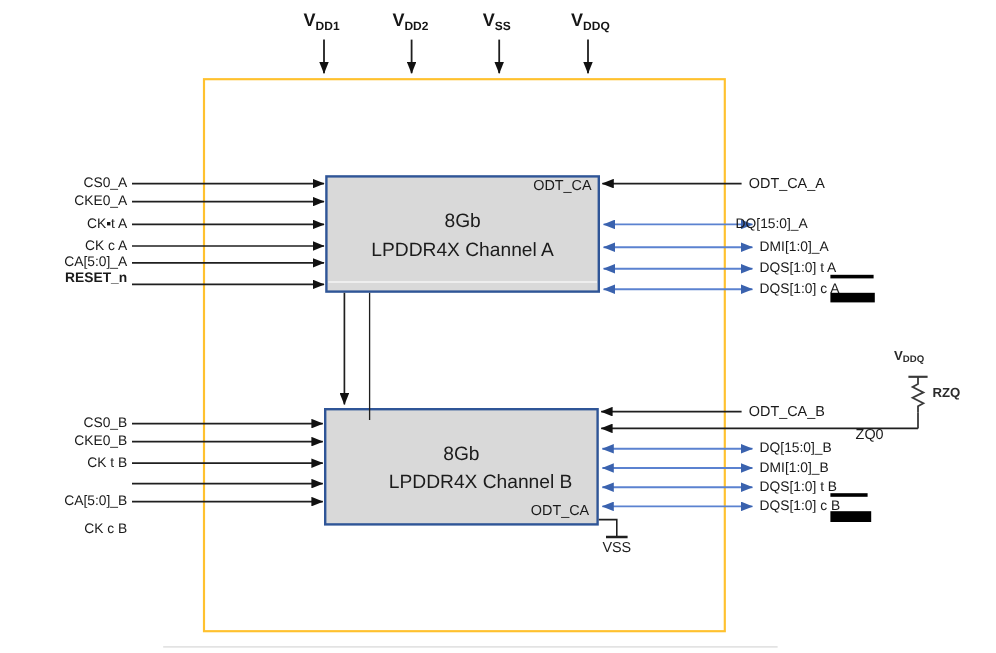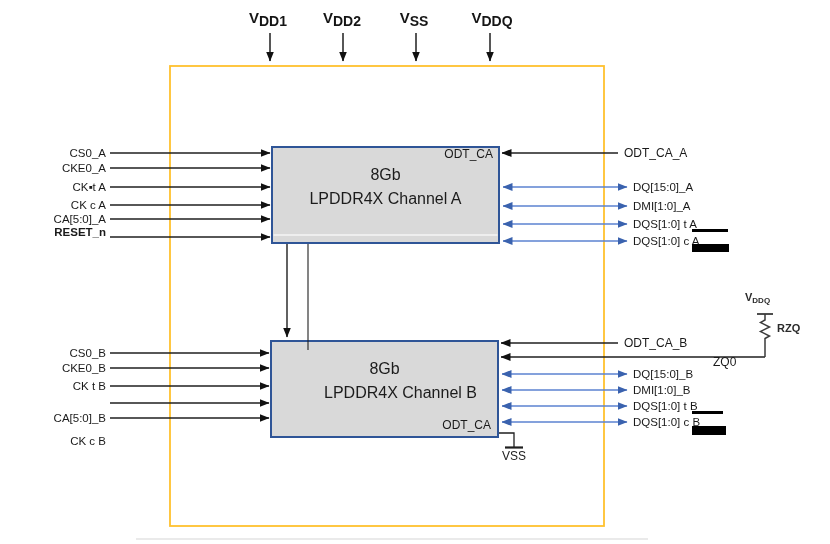--- a/index.html
+++ b/index.html
@@ -4,23 +4,23 @@
 <style>
   html,body{margin:0;padding:0;background:#ffffff;}
   .canvas{
     position:relative;width:830px;height:544px;background:#ffffff;overflow:hidden;
     font-family:"Liberation Sans","DejaVu Sans",sans-serif;color:#1a1a1a;
   }
   .canvas svg{position:absolute;left:0;top:0;}
   .lbl{position:absolute;font-size:11.5px;line-height:14px;white-space:nowrap;color:#1a1a1a;}
   .lbl-right{text-align:right;width:90px;left:16px;}
   .pwr{position:absolute;width:64px;text-align:center;font-weight:bold;font-size:15px;line-height:18px;color:#151515;}
-  .pwr sub,.vsub{font-size:14px;font-weight:bold;vertical-align:-3px;letter-spacing:0;}
+  .pwr sub,.vsub{font-size:10px;font-weight:bold;vertical-align:-3px;letter-spacing:0;}
   .blk-odt{position:absolute;font-size:12px;line-height:13px;text-align:right;color:#1a1a1a;}
-  .blk-title{position:absolute;width:227px;text-align:center;font-size:16px;line-height:20px;color:#1c1c1c;}
+  .blk-title{position:absolute;width:227px;text-align:center;font-size:16px;line-height:20px;color:#1c1c1c;margin-top:10px;}
   .bar{position:absolute;background:#000;}
   .rlabel{position:absolute;font-size:11px;font-weight:bold;color:#2b2b2b;line-height:12px;}
   .rlabel .vsub{font-size:8px;vertical-align:-2px;}
   .gnd{position:absolute;width:34px;text-align:center;font-size:12px;line-height:13px;color:#222;}
   .zq{position:absolute;font-size:12px;line-height:13px;color:#1a1a1a;margin-top:15px;}
 </style>
 </head>
 <body>
 
 <div class="canvas">
@@ -123,21 +123,21 @@
   <div class="lbl lbl-right" style="top:212px;">CA[5:0]_A</div>
   <div class="lbl lbl-right" style="top:225px;font-weight:bold;">RESET_n</div>
 
   <div class="lbl lbl-right" style="top:346px;">CS0_B</div>
   <div class="lbl lbl-right" style="top:361px;">CKE0_B</div>
   <div class="lbl lbl-right" style="top:379px;">CK t B</div>
   <div class="lbl lbl-right" style="top:396px;margin-top:38px;">CK c B</div>
   <div class="lbl lbl-right" style="top:411px;">CA[5:0]_B</div>
 
   <div class="lbl" style="left:624px;top:146px;font-size:12px;">ODT_CA_A</div>
-  <div class="lbl" style="left:633px;top:180px;">DQ[15:0]_A</div>
+  <div class="lbl" style="left:613px;top:180px;">DQ[15:0]_A</div>
   <div class="lbl" style="left:633px;top:199px;">DMI[1:0]_A</div>
   <div class="lbl" style="left:633px;top:217px;">DQS[1:0] t A</div>
   <div class="lbl" style="left:633px;top:234px;">DQS[1:0] c A</div>
   <div class="bar" style="left:692px;top:229px;width:36px;height:3px;"></div>
   <div class="bar" style="left:692px;top:244px;width:37px;height:8px;"></div>
 
   <div class="lbl" style="left:624px;top:336px;font-size:12px;">ODT_CA_B</div>
   <div class="zq" style="left:713px;top:341px;">ZQ0</div>
   <div class="lbl" style="left:633px;top:367px;">DQ[15:0]_B</div>
   <div class="lbl" style="left:633px;top:383px;">DMI[1:0]_B</div>

